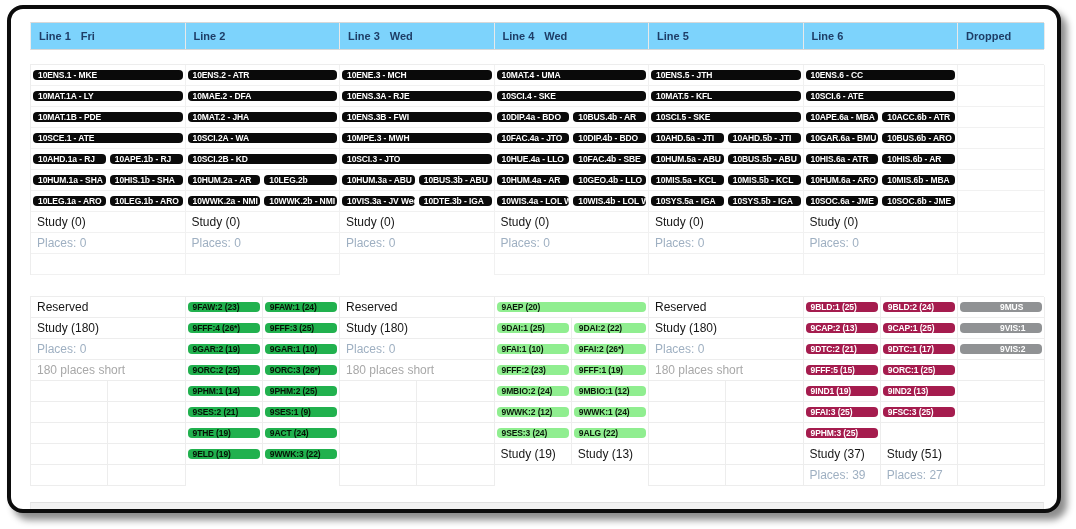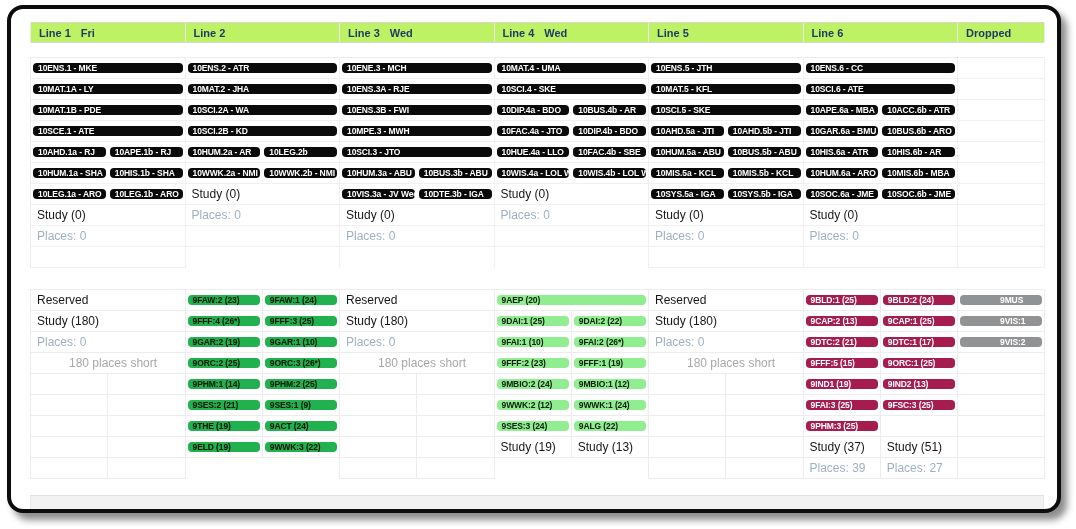--- a/index.html
+++ b/index.html
@@ -20,25 +20,25 @@
     box-shadow: 6px 7px 7px rgba(0,0,0,0.45);
     overflow: hidden;
   }
   .content { padding: 13px 0 0 19px; }
   .grid {
     display: grid;
     grid-template-columns: repeat(6, 154.5px) 87px;
     width: 1014px;
   }
   .header-row {
-    height: 21px;
+    height: 28px;
     border-top: 1px solid #d8d8d8;
     border-bottom: 1px solid #d8d8d8;
     border-left: 1px solid #ececec;
-    background: #bef264;
+    background: #7dd3fc;
     margin-bottom: 14px;
   }
   .hcell {
     display: flex; align-items: center;
     padding-left: 8px;
     font-size: 11px; font-weight: 700;
     color: var(--header-text, #1e3d66);
     border-right: 1px solid #e9e9e9;
     white-space: nowrap; overflow: hidden;
   }
@@ -56,21 +56,21 @@
   }
   .section.s1 .cell-row { border-bottom-color: #f1f1f1; }
   .cell { flex: 1; display: flex; align-items: center; min-width: 0; }
   .cell.halfL { border-right: 1px solid var(--grid-line, #ededed); }
   .cell.txt, .cell.mut, .cell.dim {
     font-size: 12px; padding-left: 6px;
     white-space: nowrap; overflow: hidden;
   }
   .cell.txt { color: #161616; }
   .cell.mut { color: var(--muted-text, #9fb0c2); }
-  .cell.dim { color: var(--dim-text, #a8a8a8); margin-left: 32px; }
+  .cell.dim { color: var(--dim-text, #a8a8a8); }
   .block {
     flex: 1; min-width: 0;
     margin: 1px 2px 2px 2px;
     border-radius: 4px;
     display: flex; align-items: center;
     padding: 0 2px 0 5px;
     font-size: 8.5px; font-weight: 700;
     white-space: nowrap; overflow: hidden;
     letter-spacing: -0.1px;
   }
@@ -176,20 +176,25 @@
           </div>
         </div>
         <div class="line-col">
           <div class="cell-row">
             <div class="cell">
               <div class="block blk">10ENS.2 - ATR</div>
             </div>
           </div>
           <div class="cell-row">
             <div class="cell">
+              <div class="block blk">10MAE.2 - DFA</div>
+            </div>
+          </div>
+          <div class="cell-row">
+            <div class="cell">
               <div class="block blk">10MAT.2 - JHA</div>
             </div>
           </div>
           <div class="cell-row">
             <div class="cell">
               <div class="block blk">10SCI.2A - WA</div>
             </div>
           </div>
           <div class="cell-row">
             <div class="cell">
@@ -297,20 +302,28 @@
             <div class="cell">
               <div class="block blk">10DIP.4b - BDO</div>
             </div>
           </div>
           <div class="cell-row">
             <div class="cell">
               <div class="block blk">10HUE.4a - LLO</div>
             </div>
             <div class="cell">
               <div class="block blk">10FAC.4b - SBE</div>
+            </div>
+          </div>
+          <div class="cell-row">
+            <div class="cell">
+              <div class="block blk">10HUM.4a - AR</div>
+            </div>
+            <div class="cell">
+              <div class="block blk">10GEO.4b - LLO</div>
             </div>
           </div>
           <div class="cell-row">
             <div class="cell">
               <div class="block blk">10WIS.4a - LOL Wed</div>
             </div>
             <div class="cell">
               <div class="block blk">10WIS.4b - LOL Wed</div>
             </div>
           </div>

